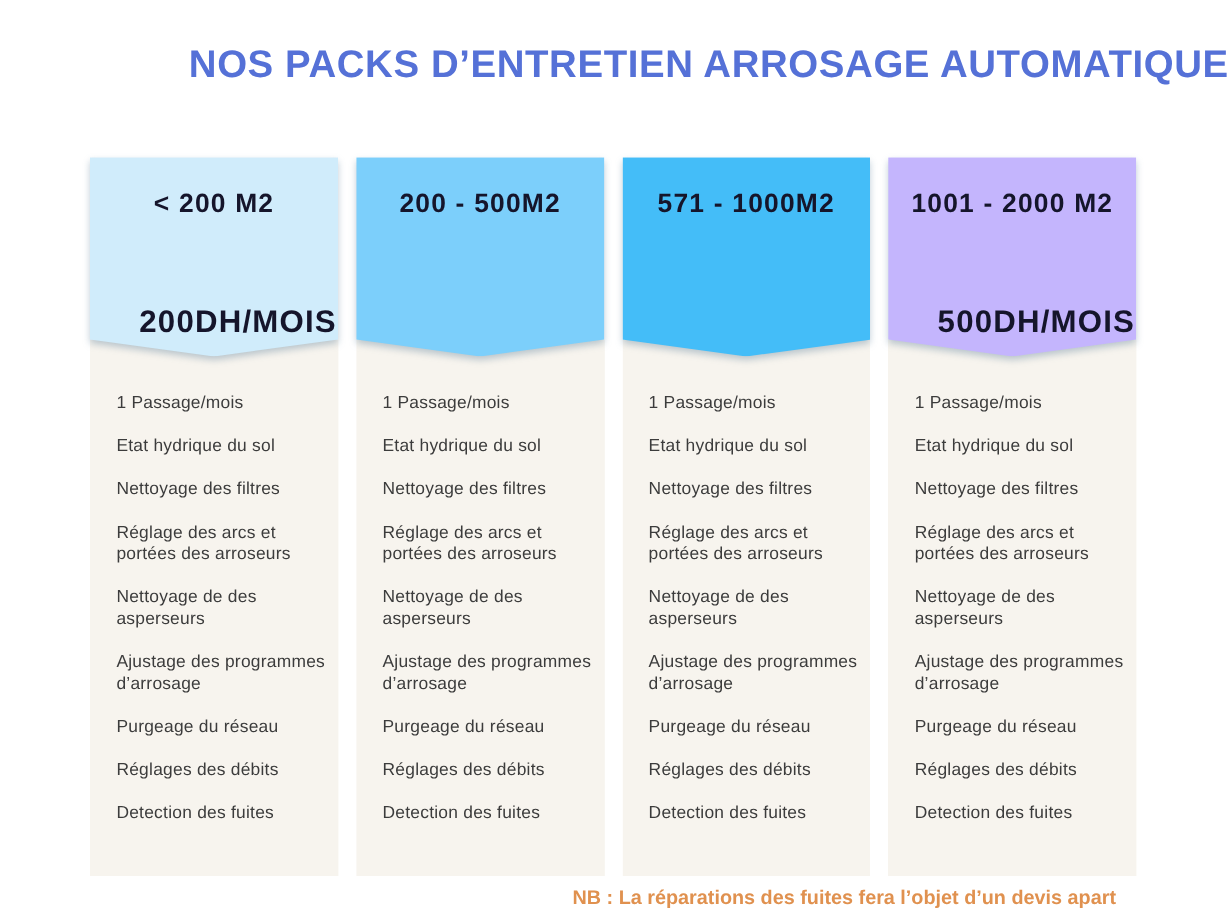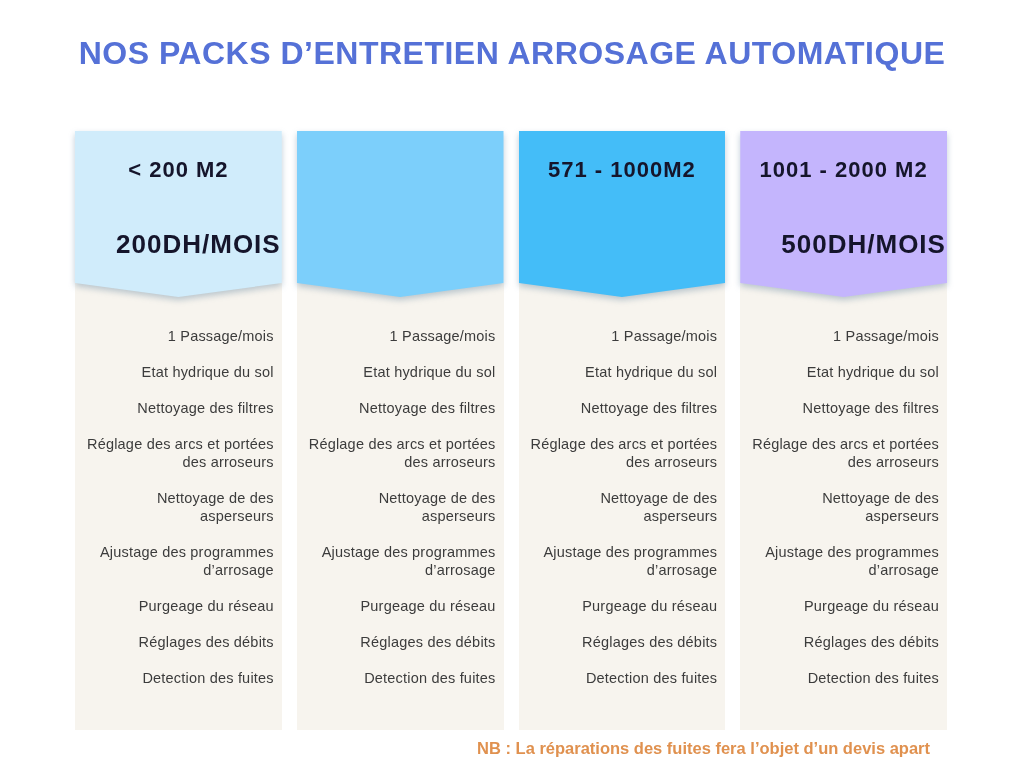--- a/index.html
+++ b/index.html
@@ -9,21 +9,21 @@
     background: #ffffff;
     font-family: "Liberation Sans", sans-serif;
     overflow: hidden;
   }
 
   .page-title {
     position: absolute;
     top: 34px;
     left: 0;
     width: 1024px;
-    text-align: center;
+    text-align: right;
     font-size: 32px;
     line-height: 38px;
     font-weight: bold;
     letter-spacing: 0.5px;
     color: #5571d7;
     white-space: nowrap;
   }
 
   .packs-row {
     position: absolute;
@@ -48,20 +48,21 @@
     filter: drop-shadow(0 3px 3px rgba(70, 110, 140, 0.35));
   }
 
   .pack-header {
     height: 100%;
     clip-path: polygon(0 0, 100% 0, 100% calc(100% - 14px), 50% 100%, 0 calc(100% - 14px));
     display: flex;
     flex-direction: column;
     align-items: center;
     color: #15152b;
+    gap: 24px;
   }
 
   .pack-size {
     margin-top: 26px;
     font-size: 22px;
     line-height: 26px;
     font-weight: bold;
     letter-spacing: 1px;
     white-space: nowrap;
   }
@@ -72,22 +73,22 @@
     line-height: 30px;
     font-weight: bold;
     letter-spacing: 1px;
     white-space: nowrap;
     margin-left: 40px;
   }
 
   .pack-body {
     height: 447px;
     background: #f7f4ee;
-    padding: 44px 8px 0 8px;
-    text-align: right;
+    padding: 44px 8px 0 22px;
+    text-align: left;
   }
 
   .feature {
     font-size: 14.5px;
     line-height: 18px;
     margin-bottom: 18px;
     color: #3c3c3c;
     letter-spacing: 0.2px;
   }
 
@@ -125,20 +126,21 @@
       <div class="feature">Ajustage des programmes d’arrosage</div>
       <div class="feature">Purgeage du réseau</div>
       <div class="feature">Réglages des débits</div>
       <div class="feature">Detection des fuites</div>
     </div>
   </div>
 
   <div class="pack">
     <div class="pack-header-shadow">
       <div class="pack-header" style="background-color: rgb(124, 207, 251);">
+        <div class="pack-size">200 - 500M2</div>
       </div>
     </div>
     <div class="pack-body">
       <div class="feature">1 Passage/mois</div>
       <div class="feature">Etat hydrique du sol</div>
       <div class="feature">Nettoyage des filtres</div>
       <div class="feature">Réglage des arcs et portées des arroseurs</div>
       <div class="feature">Nettoyage de des asperseurs</div>
       <div class="feature">Ajustage des programmes d’arrosage</div>
       <div class="feature">Purgeage du réseau</div>

